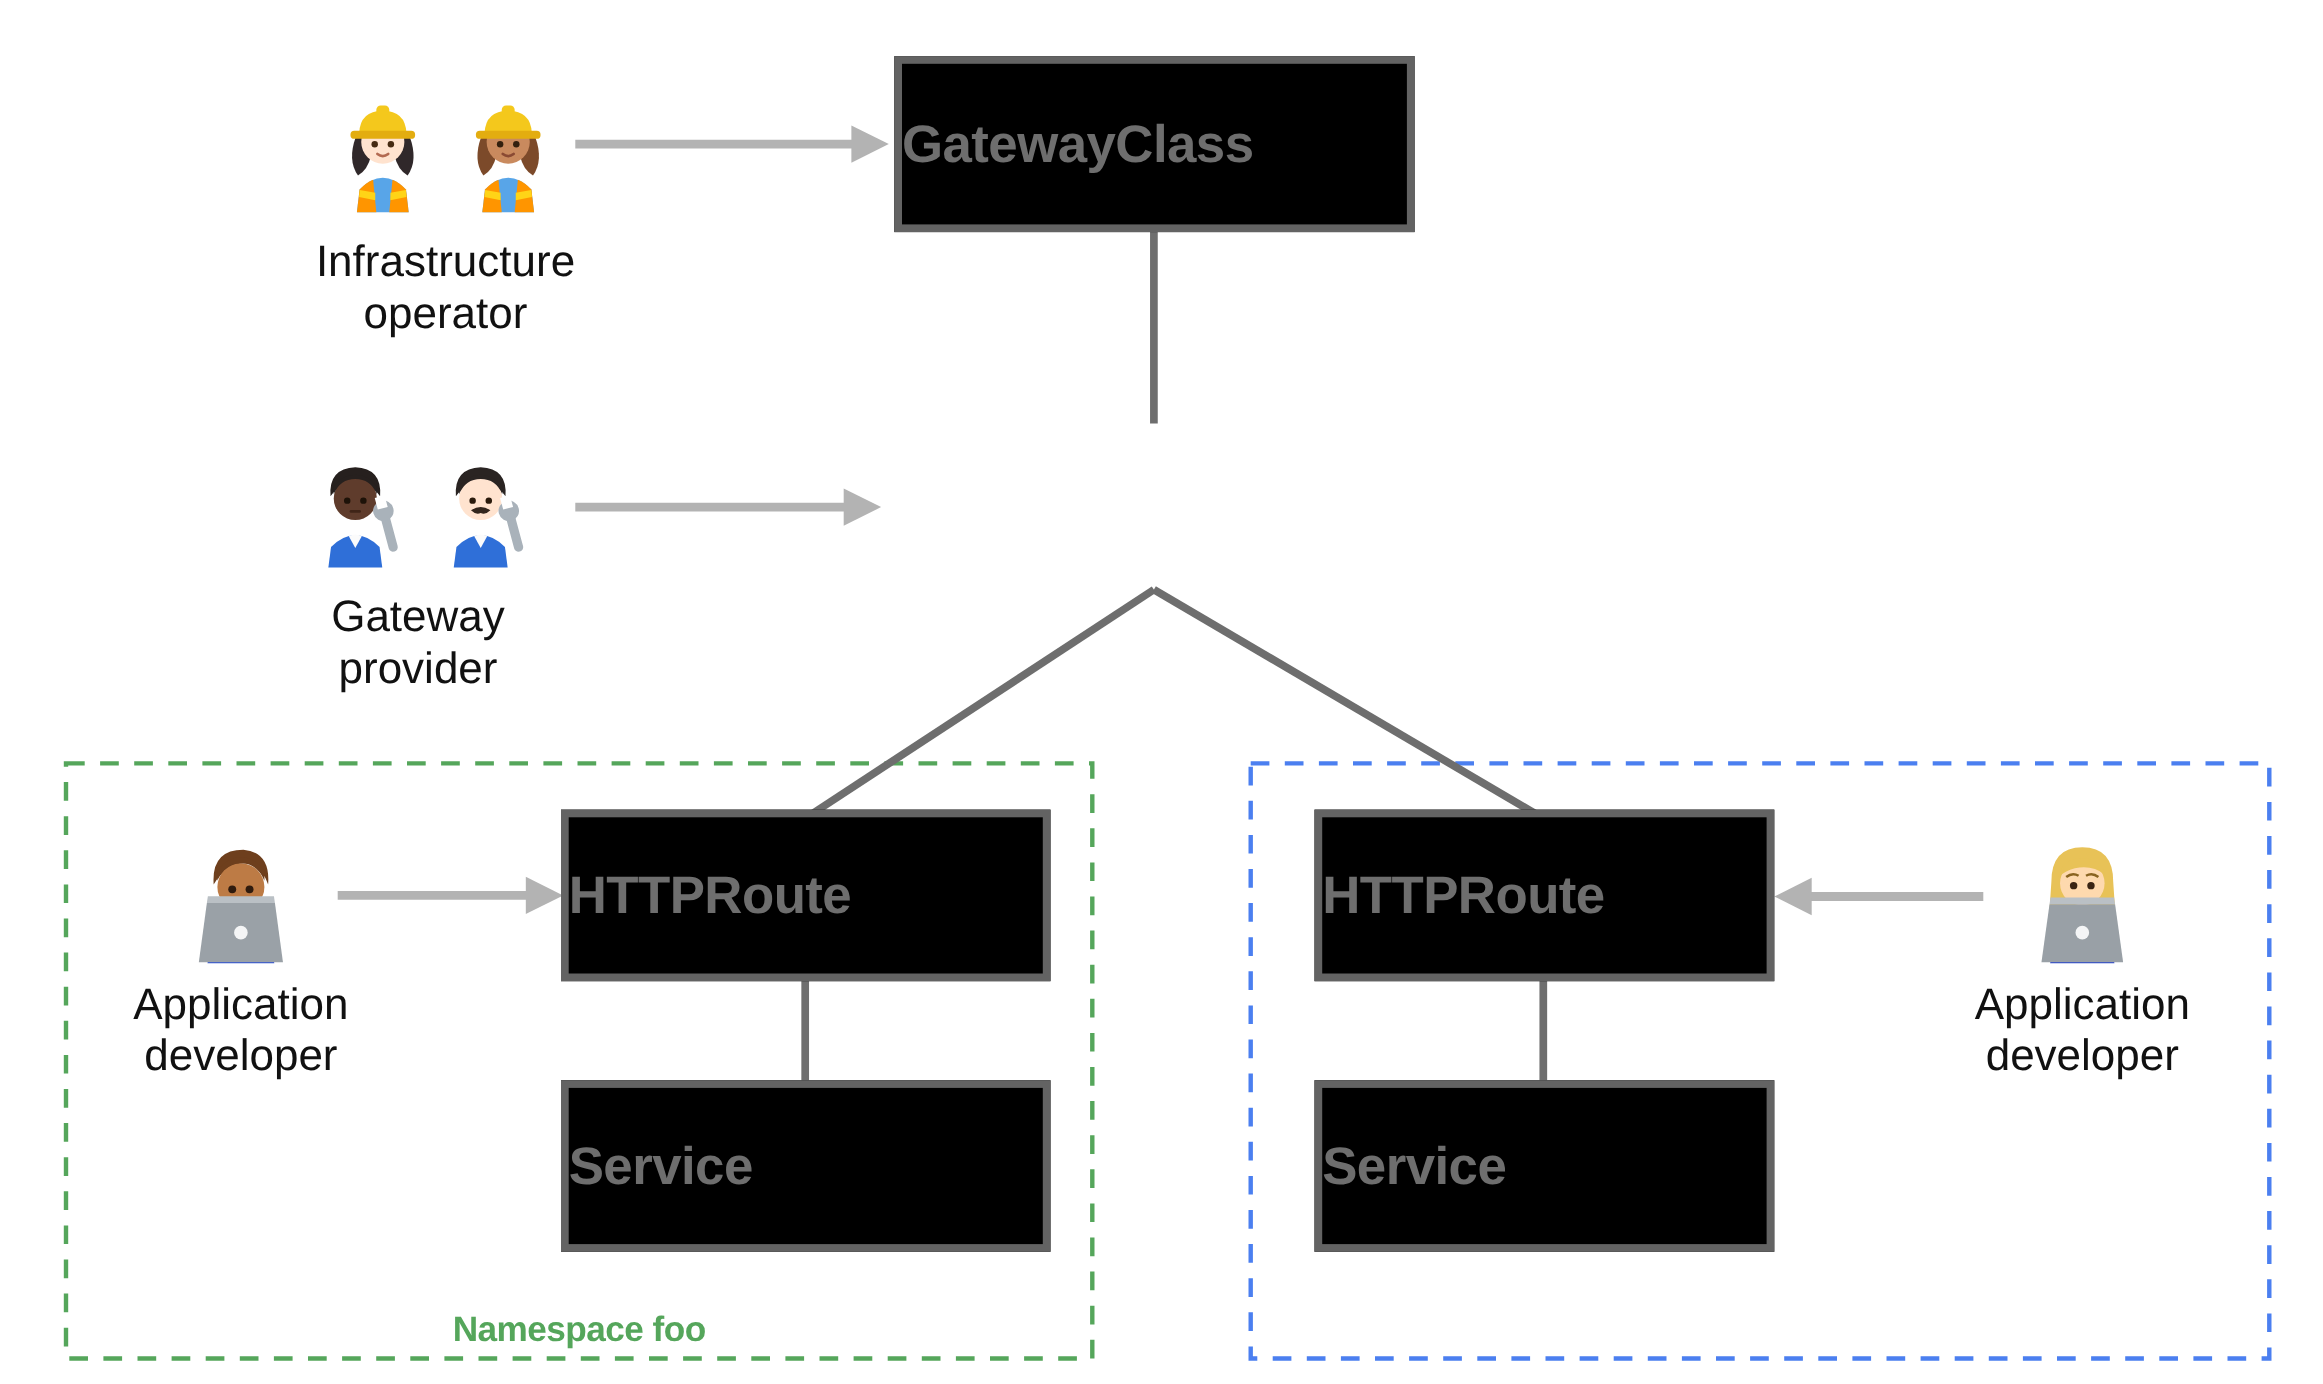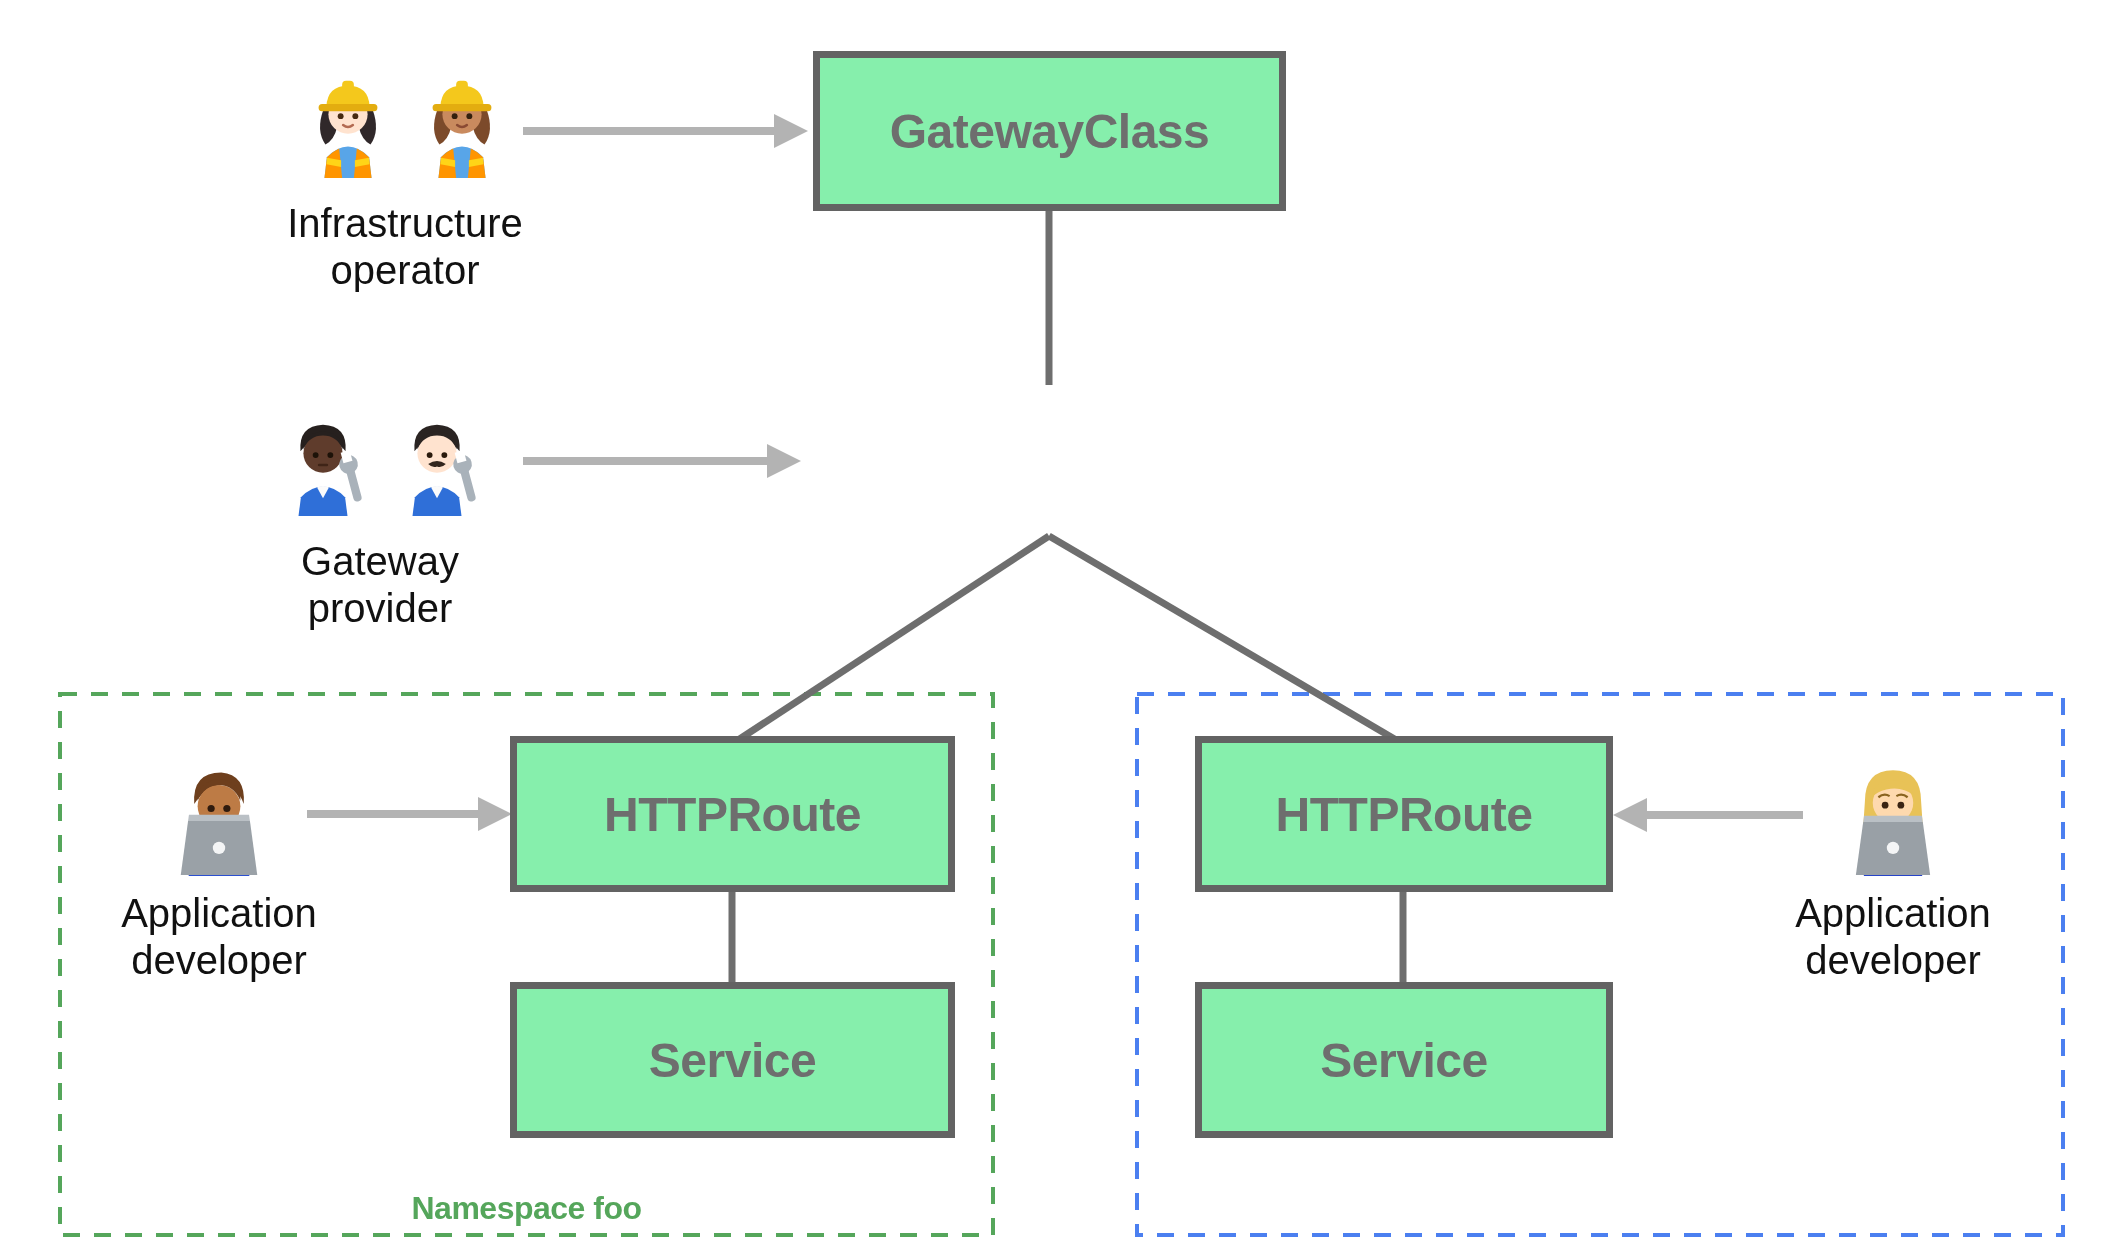--- a/index.html
+++ b/index.html
@@ -6,41 +6,41 @@
   #canvas{
     position:relative;
     width:2112px;height:1258px;
     background:var(--background,#fff);
     font-family:"Liberation Sans","DejaVu Sans",sans-serif;
     overflow:hidden;
   }
   #wires{position:absolute;left:0;top:0;z-index:1;}
   .node{
     position:absolute;z-index:2;box-sizing:border-box;
-    background:#86efac;border:7px solid var(--node-border,#666);
-    display:flex;align-items:center;justify-content:center;
+    background:#000000;border:7px solid var(--node-border,#666);
+    display:flex;align-items:center;justify-content:flex-start;
     font-weight:bold;font-size:48px;letter-spacing:-0.5px;
     color:var(--node-text,#6b6b6b);
   }
   .node-gateway-class{left:813px;top:51px;width:473px;height:160px;}
   .node-gateway{left:813px;top:383px;width:473px;height:157px;}
   .node-httproute-foo{left:510px;top:736px;width:445px;height:156px;}
   .node-service-foo{left:510px;top:982px;width:445px;height:156px;}
   .node-httproute-bar{left:1195px;top:736px;width:418px;height:156px;}
   .node-service-bar{left:1195px;top:982px;width:418px;height:156px;}
 
   .persona{
     position:absolute;z-index:2;width:320px;
     display:flex;flex-direction:column;align-items:center;
     color:var(--persona-text,#111);font-size:40px;line-height:47px;text-align:center;
   }
   .persona .icons{display:flex;gap:16px;align-items:flex-end;margin-bottom:14px;}
   .p-icon{width:98px;height:126px;display:block;}
   .p-icon.wide{width:114px;}
-  .persona-infrastructure{left:245px;top:60px;text-align:right;}
+  .persona-infrastructure{left:245px;top:75px;text-align:right;}
   .persona-cluster{left:220px;top:398px;}
   .persona-dev-foo{left:59px;top:750px;}
   .persona-dev-bar{left:1733px;top:750px;}
 
   .ns-label{
     position:absolute;z-index:2;text-align:center;
     font-weight:bold;font-size:32px;letter-spacing:-0.5px;
   }
   .ns-label-foo{left:58px;width:937px;top:1190px;color:var(--namespace-foo,#55a65b);}
   .ns-label-bar{left:1136px;width:929px;top:1186px;color:var(--namespace-bar,#4b7ff0);}

